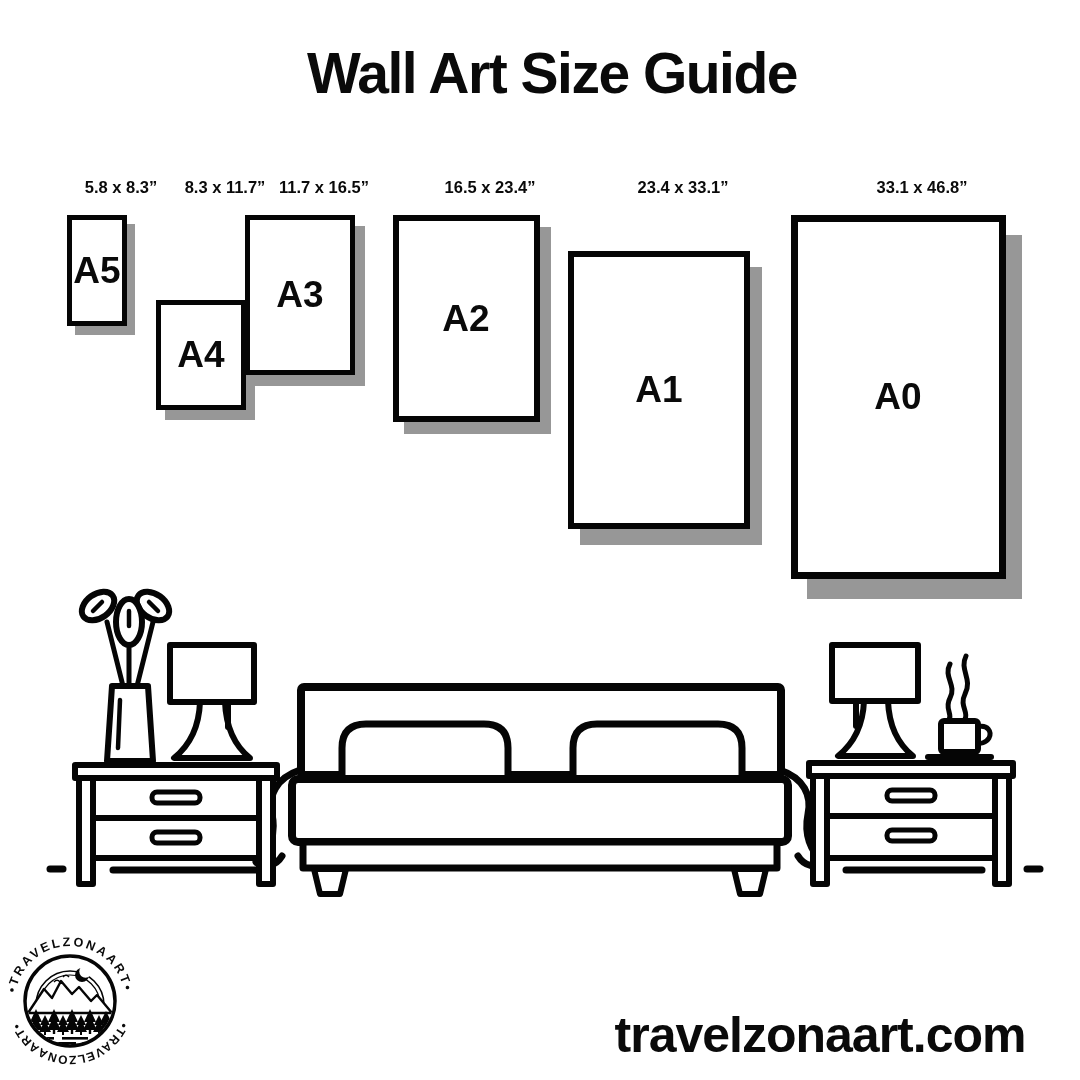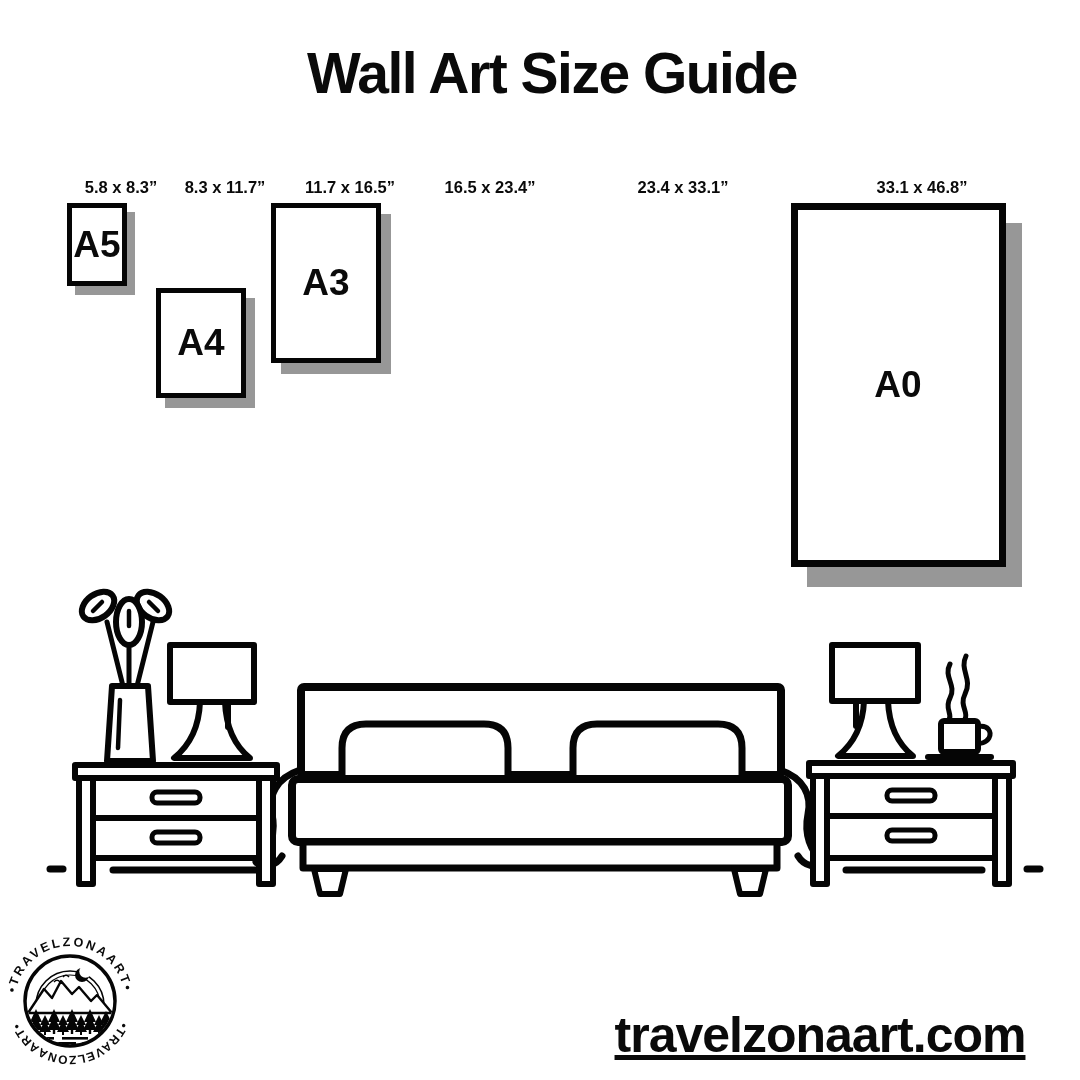--- a/index.html
+++ b/index.html
@@ -12,54 +12,54 @@
   
   .title {
     position:absolute; top:40px; left:0; width:1080px; margin:0;
     text-align:center; font-size:57px; font-weight:bold; letter-spacing:-1.5px;
     color:#0a0a0a;
     padding-left:12px;
   }
 
   
   .size-item { position:absolute; top:177px; display:flex; flex-direction:column; align-items:center; }
-  .size-dims { font-size:16.5px; font-weight:bold; line-height:20px; margin-bottom:6px; white-space:nowrap; color:#0a0a0a;padding-left:48px; }
+  .size-dims { font-size:16.5px; font-weight:bold; line-height:20px; margin-bottom:18px; white-space:nowrap; color:#0a0a0a;padding-left:48px; }
   .paper {
     background:#ffffff; box-sizing:border-box;
     display:flex; align-items:center; justify-content:center;
   }
   .paper-code { font-size:37px; font-weight:bold; color:#0a0a0a; }
 
   .sz-a5 { left:27px;  width:140px; }
   .sz-a4 { left:126px; width:150px;gap:44px; }
-  .sz-a3 { left:246px; width:160px;justify-content:center; }
+  .sz-a3 { left:220px; width:160px;justify-content:center; }
   .sz-a2 { left:376px; width:180px;justify-content:space-between; }
   .sz-a1 { left:559px; width:200px;gap:36px; }
   .sz-a0 { left:788px; width:220px; }
 
-  .paper-a5 { width:60px;  height:83px;  border:5px solid #050505; box-shadow:8px 9px 0 #979797; }
+  .paper-a5 { width:60px;  height:111px;  border:5px solid #050505; box-shadow:8px 9px 0 #979797; }
   .paper-a4 { width:90px;  height:110px; border:5px solid #050505; box-shadow:9px 10px 0 #979797;margin-top:41px; }
   .paper-a3 { width:110px; height:160px; border:5px solid #050505; box-shadow:10px 11px 0 #979797; }
   .paper-a2 { width:147px; height:207px; border:6px solid #050505; box-shadow:11px 12px 0 #979797; }
   .paper-a1 { width:182px; height:278px; border:6px solid #050505; box-shadow:12px 16px 0 #979797; }
   .paper-a0 { width:215px; height:364px; border:7px solid #050505; box-shadow:16px 20px 0 #979797; }
 
   
   .bedroom { position:absolute; left:40px; top:580px; width:1005px; height:320px; }
 
   
   .logo { position:absolute; left:2px; top:931px; width:138px; height:142px; }
   .ring-text { font-family:"Liberation Sans", sans-serif; font-size:12.5px; font-weight:bold; letter-spacing:2.5px; fill:#0a0a0a; }
   .ring-text-bottom { letter-spacing:1px; font-size:12px; }
 
   
   .website {
     position:absolute; top:1006px; left:560px; width:520px;
     text-align:center; font-size:50px; font-weight:bold; letter-spacing:-1px;
-    color:#0a0a0a; white-space:nowrap;text-decoration:underline;
+    color:#0a0a0a; white-space:nowrap;
   }
 </style>
 </head>
 <body>
 
 <div class="canvas">
 
   <h1 class="title">Wall Art Size Guide</h1>
 
   <div class="size-item sz-a5">
@@ -78,24 +78,30 @@
 
   <div class="size-item sz-a3">
     <div class="size-dims">11.7 x 16.5”</div>
     <div class="paper paper-a3">
       <span class="paper-code">A3</span>
     </div>
   </div>
 
   <div class="size-item sz-a2">
     <div class="size-dims">16.5 x 23.4”</div>
+    <div class="paper paper-a2">
+      <span class="paper-code">A2</span>
+    </div>
   </div>
 
   <div class="size-item sz-a1">
     <div class="size-dims">23.4 x 33.1”</div>
+    <div class="paper paper-a1">
+      <span class="paper-code">A1</span>
+    </div>
   </div>
 
   <div class="size-item sz-a0">
     <div class="size-dims">33.1 x 46.8”</div>
     <div class="paper paper-a0">
       <span class="paper-code">A0</span>
     </div>
   </div>
 
   <svg class="bedroom" viewBox="40 580 1005 320" xmlns="http://www.w3.org/2000/svg">

